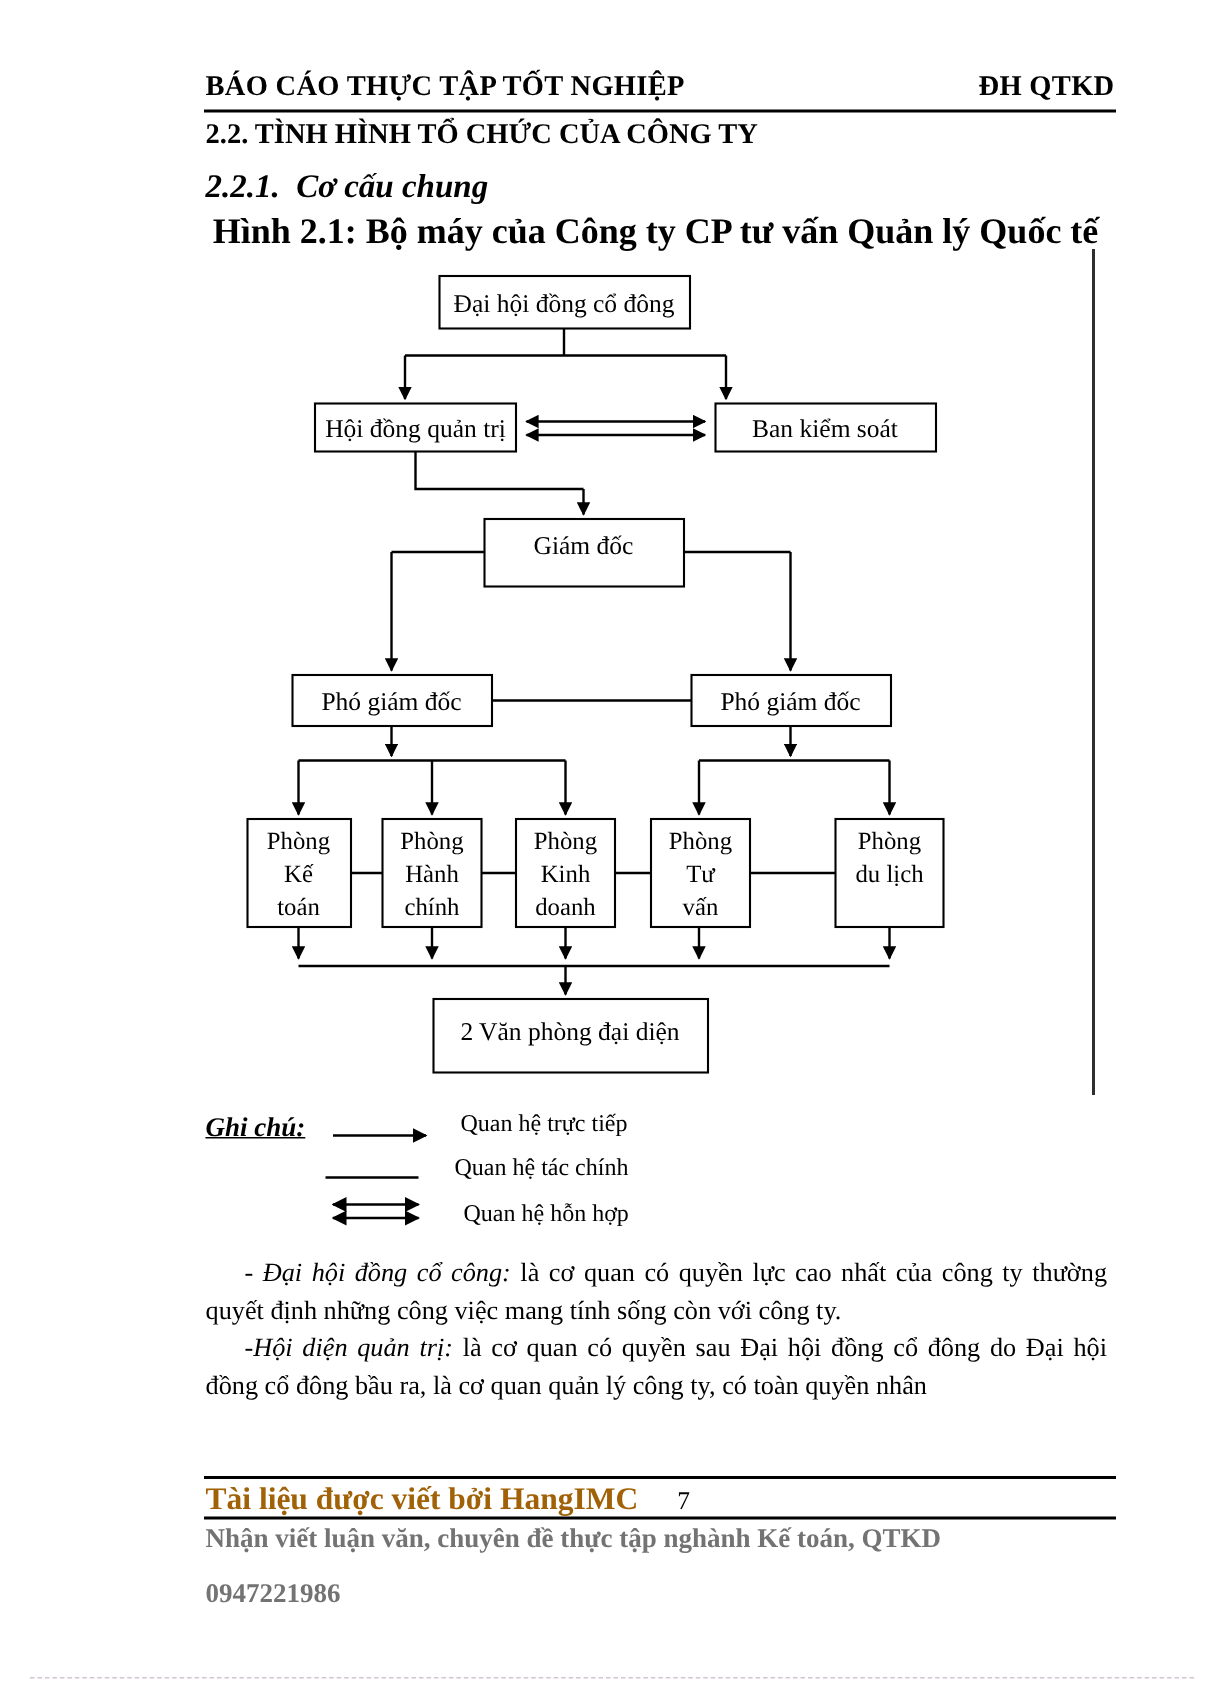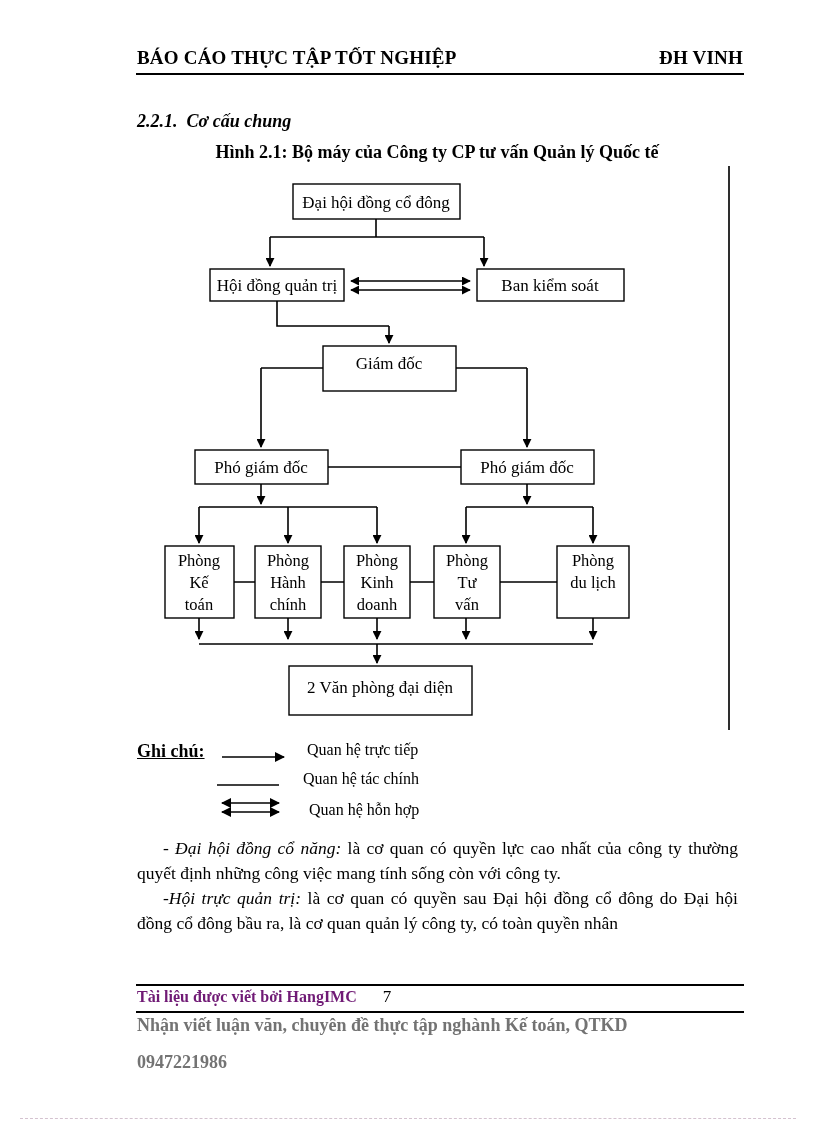--- a/index.html
+++ b/index.html
@@ -4,60 +4,61 @@
 <style>
   html,body{margin:0;padding:0;background:#fff;}
   #page{position:relative;width:816px;height:1123px;background:#ffffff;overflow:hidden;
         font-family:"Liberation Serif","DejaVu Serif",serif;color:#000;}
   .abs{position:absolute;}
   
   #hdr{left:137px;top:47px;width:606px;display:flex;justify-content:space-between;
        font-weight:bold;font-size:19px;letter-spacing:.2px;}
   #hdr-rule{left:136px;top:73px;width:608px;height:2px;background:#000;}
   #sec-title{left:137px;top:79px;font-weight:bold;font-size:19px;}
-  #sub-title{left:137px;top:111px;font-weight:bold;font-style:italic;font-size:18px;white-space:pre-wrap;}
-  #fig-cap{left:137px;top:142px;width:600px;text-align:center;font-weight:bold;font-size:18px;}
+  #sub-title{left:137px;top:111px;font-weight:bold;font-style:italic;font-size:22px;white-space:pre-wrap;}
+  #fig-cap{left:137px;top:142px;width:600px;text-align:center;font-weight:bold;font-size:24px;}
   
   #chart{left:0;top:170px;}
   #chart text{font-family:"Liberation Serif","DejaVu Serif",serif;font-size:17px;fill:#000;}
   #chart text.small{font-size:16.5px;}
   #chart rect{fill:#fff;stroke:#000;stroke-width:1.4;}
   #chart .ln{stroke:#000;stroke-width:1.6;fill:none;}
   #vrule{left:728px;top:166px;width:2px;height:564px;background:#2e2e2e;}
   
   #legend{left:137px;top:737px;width:480px;height:95px;}
   #legend .sym{position:absolute;}
   #legend .lbl{position:absolute;font-size:16px;}
-  #legend-title{position:absolute;left:0;top:4px;font-size:18px;font-weight:bold;
+  #legend-title{position:absolute;left:0;top:4px;font-size:18px;font-weight:bold;font-style:italic;
                 text-decoration:underline;}
   .legsvg .ln{stroke:#000;stroke-width:1.6;fill:none;}
   
   #body-txt{left:137px;top:836px;width:601px;}
   #body-txt h3{margin:0 0 3px 0;font-size:18px;font-weight:bold;font-style:italic;}
   #body-txt p{margin:0;font-size:17.5px;line-height:25px;text-align:justify;text-indent:26px;}
   #body-txt .lead{font-style:italic;}
   
   .frule{left:136px;width:608px;height:2px;background:#000;}
   #f-credit{left:137px;top:987px;display:flex;align-items:baseline;}
-  #f-credit .red{color:#701a75;font-weight:bold;font-size:16px;}
+  #f-credit .red{color:#a16207;font-weight:bold;font-size:21px;}
   #f-credit .pg{color:#000;font-size:17px;margin-left:26px;}
   .f-ad{left:137px;color:#737373;font-weight:bold;font-size:18px;}
   #bottom-dots{left:20px;top:1118px;width:776px;border-top:1px dashed rgba(160,120,150,.45);}
 </style>
 </head>
 <body>
 
 <div id="page">
 
   <div id="hdr" class="abs">
     <span>BÁO CÁO THỰC TẬP TỐT NGHIỆP</span>
-    <span>ĐH VINH</span>
+    <span>ĐH QTKD</span>
   </div>
   <div id="hdr-rule" class="abs"></div>
 
+  <div id="sec-title" class="abs">2.2. TÌNH HÌNH TỔ CHỨC CỦA CÔNG TY</div>
   <div id="sub-title" class="abs">2.2.1.  Cơ cấu chung</div>
   <div id="fig-cap" class="abs">Hình 2.1: Bộ máy của Công ty CP tư vấn Quản lý Quốc tế</div>
 
   <svg id="chart" class="abs" width="816" height="572" viewBox="0 0 816 572">
     <defs>
       <marker id="ah" viewBox="0 0 10 10" refX="9" refY="5" markerWidth="9" markerHeight="9" markerUnits="userSpaceOnUse" orient="auto-start-reverse">
         <path d="M0,0 L10,5 L0,10 z" fill="#000"></path>
       </marker>
     </defs>
 
@@ -176,22 +177,22 @@
             <path d="M0,0 L10,5 L0,10 z" fill="#000"></path>
           </marker>
         </defs>
       <line class="ln" x1="7" y1="5" x2="64" y2="5" marker-start="url(#la2)" marker-end="url(#la2)"></line>
       <line class="ln" x1="7" y1="14" x2="64" y2="14" marker-start="url(#la2)" marker-end="url(#la2)"></line>
     </svg>
     <span class="lbl" style="left:172px;top:64px">Quan hệ hỗn hợp</span>
   </div>
 
   <div id="body-txt" class="abs">
-    <p><span class="lead">- Đại hội đồng cổ năng:</span><span> là cơ quan có quyền lực cao nhất của công ty thường quyết định những công việc mang tính sống còn với công ty.</span></p>
-    <p><span class="lead">-Hội trực quản trị:</span><span> là cơ quan có quyền sau Đại hội đồng cổ đông do Đại hội đồng cổ đông bầu ra, là cơ quan quản lý công ty, có toàn quyền nhân</span></p>
+    <p><span class="lead">- Đại hội đồng cổ công:</span><span> là cơ quan có quyền lực cao nhất của công ty thường quyết định những công việc mang tính sống còn với công ty.</span></p>
+    <p><span class="lead">-Hội diện quản trị:</span><span> là cơ quan có quyền sau Đại hội đồng cổ đông do Đại hội đồng cổ đông bầu ra, là cơ quan quản lý công ty, có toàn quyền nhân</span></p>
   </div>
 
   <div class="abs frule" style="top:984px"></div>
   <div id="f-credit" class="abs">
     <span class="red">Tài liệu được viết bởi HangIMC</span>
     <span class="pg">7</span>
   </div>
   <div class="abs frule" style="top:1011px"></div>
   <div class="abs f-ad" style="top:1015px">Nhận viết luận văn, chuyên đề thực tập nghành Kế toán, QTKD</div>
   <div class="abs f-ad" style="top:1052px">0947221986</div>

